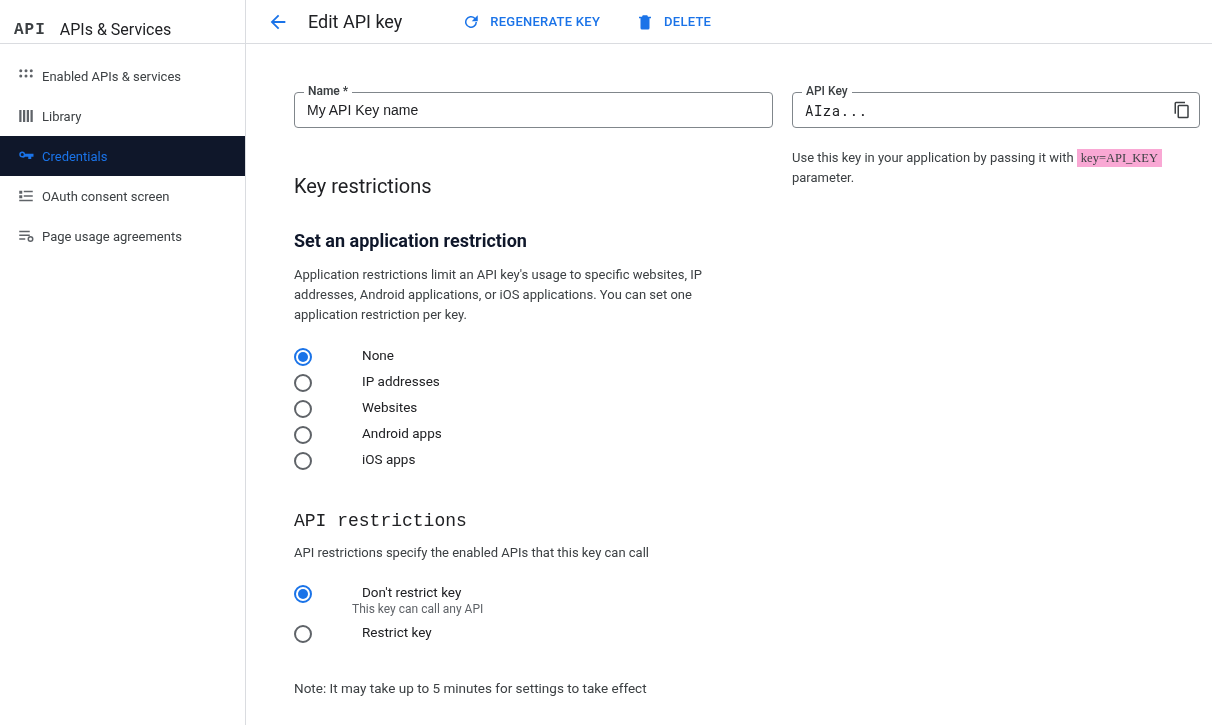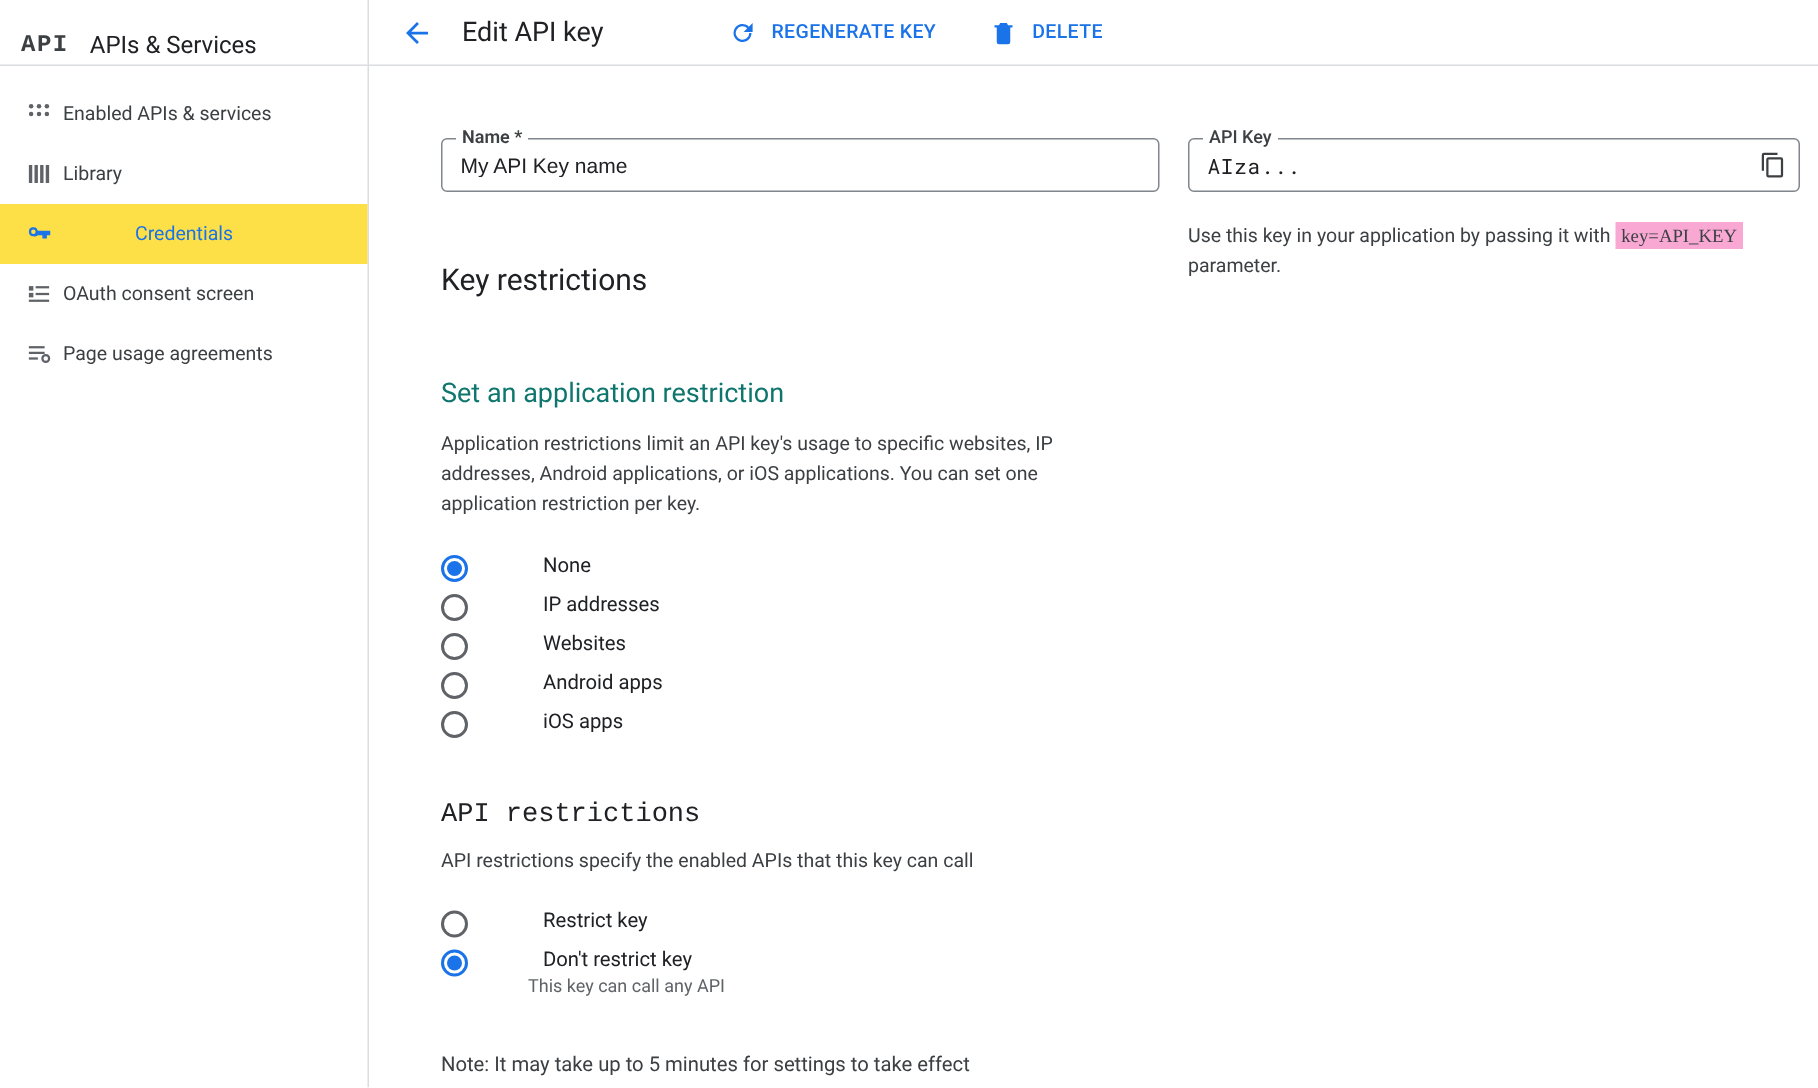--- a/index.html
+++ b/index.html
@@ -38,32 +38,32 @@
   .sidebar-nav { padding-top: 12px; }
   .sidebar-item {
     display: flex; align-items: center;
     height: 40px;
     padding: 0 10px 0 14px;
     color: #3c4043;
     cursor: pointer;
   }
   .sidebar-item .icon { width: 24px; display:flex; align-items:center; justify-content:center; color:#5f6368; }
   .sidebar-item .label { margin-left: 4px; font-size: 13px; }
-  .sidebar-item.active { background: #fde047; color: #1a73e8; gap: 48px; }
+  .sidebar-item.active { background: #0f172a; color: #1a73e8; }
   .sidebar-item.active .icon { color: #1a73e8; }
   
   .main { flex: 1; display: flex; flex-direction: column; }
   .topbar {
     display: flex; align-items: center;
     height: 44px;
     border-bottom: 1px solid #dadce0;
     padding-left: 20px;
   }
   .back-icon { color:#1a73e8; width:24px; height:24px; display:flex; align-items:center; justify-content:center; cursor:pointer;}
-  .page-title { font-size: 18px; color:#202124; margin-left: 18px; margin-right: 84px; }
+  .page-title { font-size: 18px; color:#202124; margin-left: 18px; margin-right: 60px; }
   .top-action { display:flex; align-items:center; color:#1a73e8; font-size:13px; font-weight:500; letter-spacing:.25px; cursor:pointer; margin-right:36px;}
   .top-action .icon { margin-right: 10px; display:flex; }
   
   .content { flex:1; overflow:auto; padding: 48px 12px 24px 48px; display:flex; }
   .left-col { width: 498px; }
   .right-col { width: 408px; }
   
   .field-wrap { position: relative; }
   .field-label {
     position: absolute; top: -8px; left: 10px;
@@ -81,21 +81,21 @@
     border: 1px solid #80868b; border-radius: 4px;
     padding: 0 8px 0 12px; font-size: 14px;
     display:flex; align-items:center; justify-content:space-between;
     font-family: "Roboto Mono", Menlo, monospace;
     letter-spacing: .5px;
   }
   .copy-btn { cursor:pointer; color:#3c4043; display:flex; }
   .api-key-hint { font-size: 13px; color:#3c4043; margin-top: 20px; line-height: 1.55; width:395px;}
   .code-chip { background:#f9a8d4; padding: 2px 4px; font-family: Liberation Serif, serif; font-size:12.5px;}
   h2.section { font-size: 20px; font-weight: 400; color:#202124; margin-top: 46px; }
-  h3.sub { font-size: 18px; font-weight: 400; color:#0f766e; margin-top: 54px; }
+  h3.sub { font-size: 18px; font-weight: 700; color:#0f172a; margin-top: 32px; }
   h3.sub2 { font-size: 18px; font-weight: 500; color:#202124; margin-top: 34px; font-family: Liberation Mono, monospace; }
   .desc { font-size: 13px; color:#3c4043; margin-top: 14px; line-height:1.55; max-width:420px;}
   .radio-group { margin-top: 22px; }
   .radio-row { display:flex; align-items:flex-start; min-height:26px; cursor:pointer;gap:40px; }
   .radio-outer {
     width:18px; height:18px; border:2px solid #5f6368; border-radius:50%;
     display:flex; align-items:center; justify-content:center; flex:none;
     margin-top:1px;
   }
   .radio-row.selected .radio-outer { border-color:#1a73e8; }
@@ -235,32 +235,32 @@
           <div class="radio-row">
             <span class="radio-outer"></span>
             <span class="radio-label">iOS apps</span>
           </div>
         </div>
 
         <h3 class="sub2">API restrictions</h3>
         <p class="desc" style="margin-top:12px">API restrictions specify the enabled APIs that this key can call</p>
 
         <div class="radio-group" style="margin-top:20px">
-          <div class="radio-row">
-            <span class="radio-outer"></span>
-            <span class="radio-label">Restrict key</span>
-          </div>
           <div class="radio-row selected" style="min-height:40px">
             <span class="radio-outer">
                 <span class="radio-inner"></span>
               </span>
             <div>
               <div class="radio-label">Don't restrict key</div>
               <div class="radio-sub">This key can call any API</div>
             </div>
+          </div>
+          <div class="radio-row">
+            <span class="radio-outer"></span>
+            <span class="radio-label">Restrict key</span>
           </div>
         </div>
 
         <p class="note">Note: It may take up to 5 minutes for settings to take effect</p>
 
       </div>
 
       <div class="right-col">
         <div class="field-wrap">
           <span class="field-label" style="font-weight:500">API Key</span>

